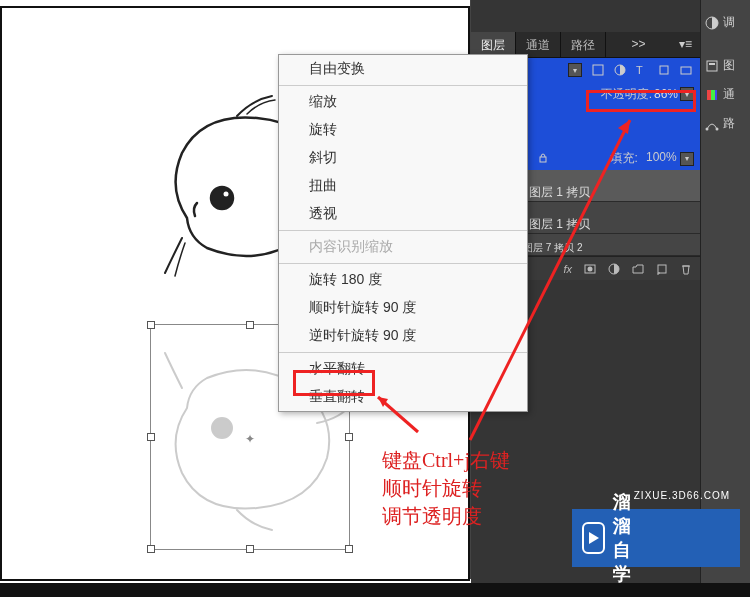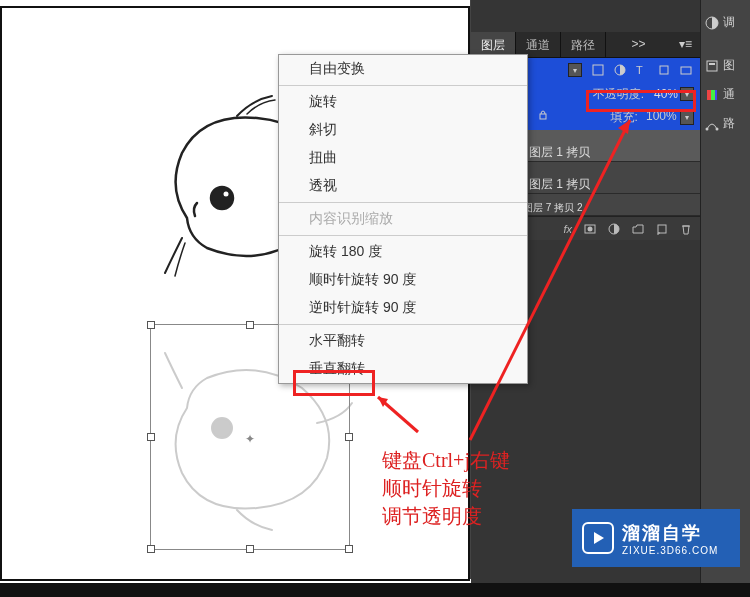--- a/index.html
+++ b/index.html
@@ -179,21 +179,21 @@
       color: #ccc;
     }
     .panel-row {
       display: flex;
       align-items: center;
       padding: 3px 6px;
       height: 24px;
     }
     .panel-row .label {
       color: #ccc;
-      margin-right: 10px;
+      margin-right: 2px;
     }
     .panel-row .value-box {
       display: inline-flex;
       align-items: center;
       gap: 2px;
       color: #ddd;
     }
     .dropdown-arrow {
       width: 14px;
       height: 14px;
@@ -209,24 +209,25 @@
       position: absolute;
       border: 3px solid #ee2222;
       left: 586px;
       top: 90px;
       width: 110px;
       height: 22px;
       z-index: 60;
     }
     .lock-row {
       display: flex;
-      align-items: flex-start;
+      align-items: center;
       padding: 3px 6px;
       gap: 8px;
       height: 24px;
+      margin-top: 40px;
     }
     .layers-list {
       background: #454545;
     }
     .layer-item {
       display: flex;
       align-items: flex-end;
       height: 32px;
       border-bottom: 1px solid #2a2a2a;
       padding: 0 4px;
@@ -297,21 +298,21 @@
     .wm-icon {
       width: 32px;
       height: 32px;
       border: 2px solid #fff;
       border-radius: 6px;
       display: flex;
       align-items: center;
       justify-content: center;
       margin-right: 8px;
     }
-    .wm-text { display: flex; flex-direction: column; }
+    .wm-text { display: flex; }
     .wm-text .t1 { font-size: 18px; font-weight: bold; letter-spacing: 2px; }
     .wm-text .t2 { font-size: 10px; letter-spacing: 1px; }
     .canvas-bg-dark {
       position: absolute;
       left: 471px;
       top: 262px;
       width: 229px;
       height: 335px;
       background: #353535;
     }
@@ -402,21 +403,21 @@
       <svg class="small-icon" viewBox="0 0 12 12">
           <rect x="2" y="2" width="8" height="8" fill="none" stroke="#ccc"></rect>
         </svg>
       <svg class="small-icon" viewBox="0 0 12 12">
           <rect x="1" y="3" width="10" height="7" fill="none" stroke="#ccc"></rect>
         </svg>
     </div>
     <div class="panel-row" style="justify-content:flex-end">
       <span class="label">不透明度:</span>
       <span class="value-box">
-        <span>40%</span>
+        <span>86%</span>
         <span class="dropdown-arrow">▾</span>
       </span>
     </div>
     <div class="lock-row">
       <svg width="12" height="12" viewBox="0 0 12 12">
           <rect x="0" y="0" width="6" height="6" fill="#ccc"></rect>
           <rect x="6" y="6" width="6" height="6" fill="#ccc"></rect>
         </svg>
       <svg width="12" height="12" viewBox="0 0 12 12">
           <path d="M2 10 L4 6 L7 9 L3 11 Z" fill="#ccc"></path>
@@ -515,20 +516,21 @@
           <circle cx="12" cy="12" r="1.5" fill="#ccc"></circle>
         </svg>
       <span>路</span>
     </div>
   </div>
 </div>
 
 <div class="context-menu">
   <div class="menu-item">自由变换</div>
   <div class="menu-sep"></div>
+  <div class="menu-item">缩放</div>
   <div class="menu-item">旋转</div>
   <div class="menu-item">斜切</div>
   <div class="menu-item">扭曲</div>
   <div class="menu-item">透视</div>
   <div class="menu-sep"></div>
   <div class="menu-item disabled">内容识别缩放</div>
   <div class="menu-sep"></div>
   <div class="menu-item">旋转 180 度</div>
   <div class="menu-item">顺时针旋转 90 度</div>
   <div class="menu-item">逆时针旋转 90 度</div>

